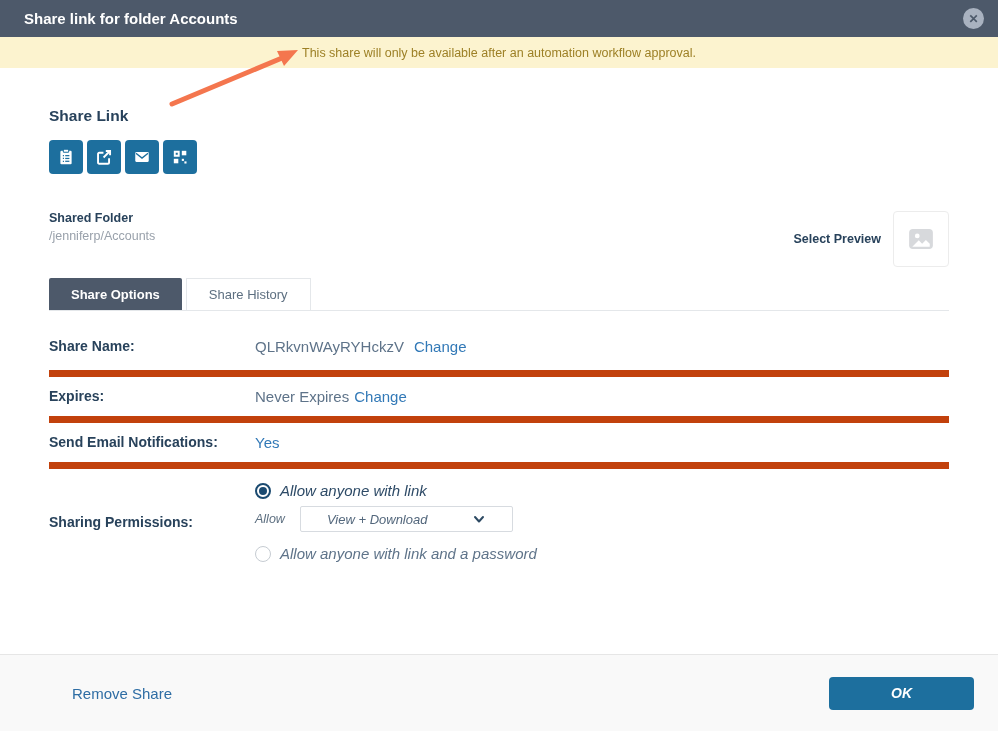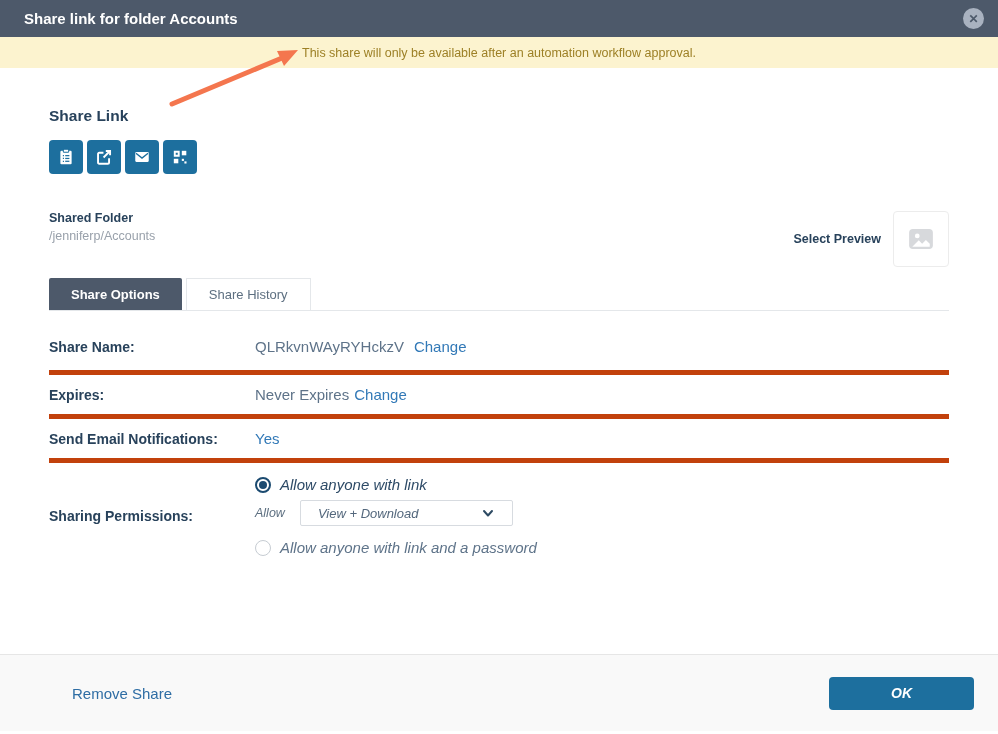--- a/index.html
+++ b/index.html
@@ -35,39 +35,39 @@
   .folder-path { font-size: 12.5px; color: #99a1ab; margin-top: 4px; }
   .preview-area { display: flex; align-items: center; gap: 12px; }
   .select-preview { font-size: 12.5px; font-weight: bold; color: #28425b; cursor: pointer; }
   .preview-box { width: 56px; height: 56px; border: 1px solid #ececec; border-radius: 4px; display: flex; align-items: center; justify-content: center; cursor: pointer; background: #fff; }
 
   .tabs { margin-top: 11px; display: flex; gap: 4px; border-bottom: 1px solid #e4e7ea; }
   .tab { height: 32px; display: flex; align-items: center; padding: 0 22px; font-size: 13px; cursor: pointer; }
   .tab.active { background: #4d596a; color: #fff; font-weight: bold; border-radius: 2px 2px 0 0; }
   .tab.inactive { background: #fff; color: #5d6f80; border: 1px solid #e4e7ea; border-bottom: none; }
 
-  .row { display: flex; align-items: center; border-bottom: 5px solid #c2410c; padding: 11px 0; }
+  .row { display: flex; align-items: flex-start; border-bottom: 7px solid #c2410c; padding: 11px 0; }
   .row.first { padding: 27px 0 15px; }
   .row.perm { border-bottom: none; padding: 13px 0 0; align-items: center; }
   .row-label { width: 206px; flex: 0 0 auto; font-size: 14px; font-weight: bold; color: #28425b; }
   .row-value { font-size: 15px; color: #5e7389; display: flex; gap: 10px; align-items: baseline; }
   .row-value.tight { gap: 5px; }
   a.change-link, a.value-link { color: #3279b7; text-decoration: none; cursor: pointer; font-size: 15px; }
 
   .perm-content { display: flex; flex-direction: column; font-style: italic; }
   .radio-line { display: flex; align-items: center; cursor: pointer; }
   .radio-line .txt-selected { color: #2d4a66; font-size: 15px; }
   .radio-line .txt-normal { color: #5e7389; font-size: 15px; }
   .radio { width: 16px; height: 16px; border-radius: 50%; margin-right: 9px; flex: 0 0 auto; position: relative; }
   .radio.checked { border: 2px solid #1b4a70; }
   .radio.checked::after { content: ""; position: absolute; left: 2px; top: 2px; width: 8px; height: 8px; border-radius: 50%; background: #1b4a70; }
   .radio.unchecked { border: 1.5px solid #c6ccd2; background: #fff; }
   .allow-line { margin: 7px 0 13px; display: flex; align-items: center; }
   .allow-label { font-size: 12.5px; color: #5d6f80; }
-  .select-box { margin-left: 15px; width: 213px; height: 26px; border: 1px solid #d7dbe0; border-radius: 2px; background: #fff; display: flex; align-items: center; justify-content: space-between; padding: 0 17px; cursor: pointer; }
+  .select-box { margin-left: 15px; width: 213px; height: 26px; border: 1px solid #d7dbe0; border-radius: 2px; background: #fff; display: flex; align-items: center; justify-content: space-between; padding: 0 26px; cursor: pointer; }
   .select-box span { font-size: 13px; color: #53677c; }
   .radio-line + .radio-line { margin-top: 9px; }
 
   
   footer { flex: 0 0 auto; height: 77px; margin-bottom: 3px; background: #f9f9f9; border-top: 1px solid #e6e6e6; display: flex; align-items: center; justify-content: space-between; padding: 0 24px 0 72px; }
   .remove-share { color: #2e6da4; font-size: 15px; text-decoration: none; cursor: pointer; }
   .ok-btn { width: 145px; height: 33px; background: #1d6f9e; color: #fff; font-weight: bold; font-size: 14px; border: none; border-radius: 4px; cursor: pointer; font-family: "Liberation Sans", sans-serif; font-style: italic; }
 </style>
 </head>
 <body>

